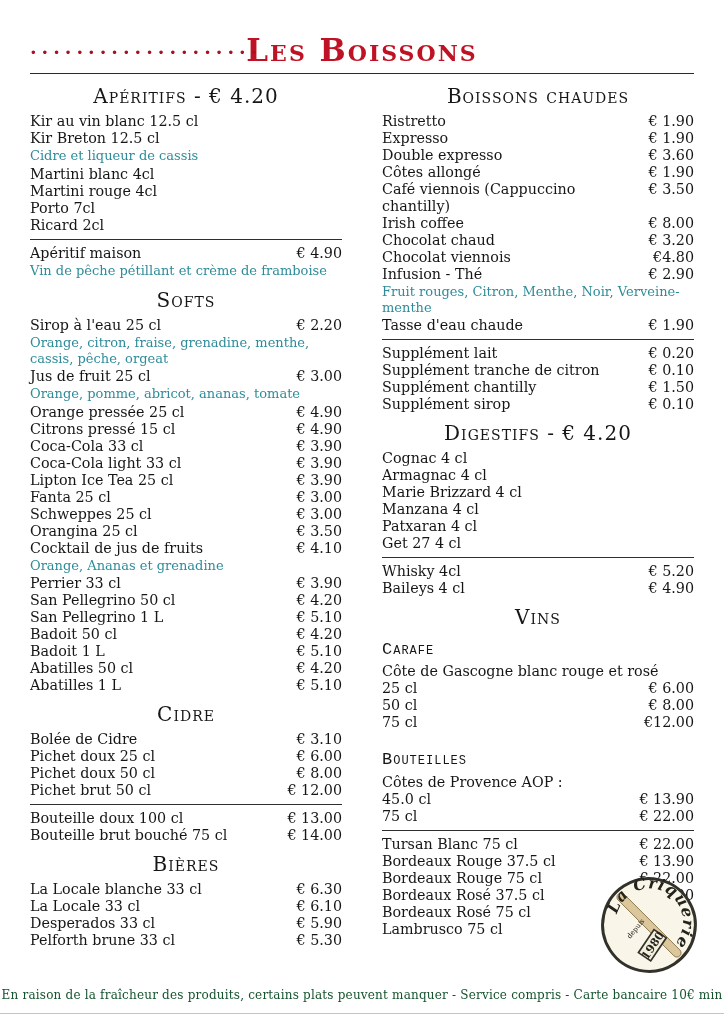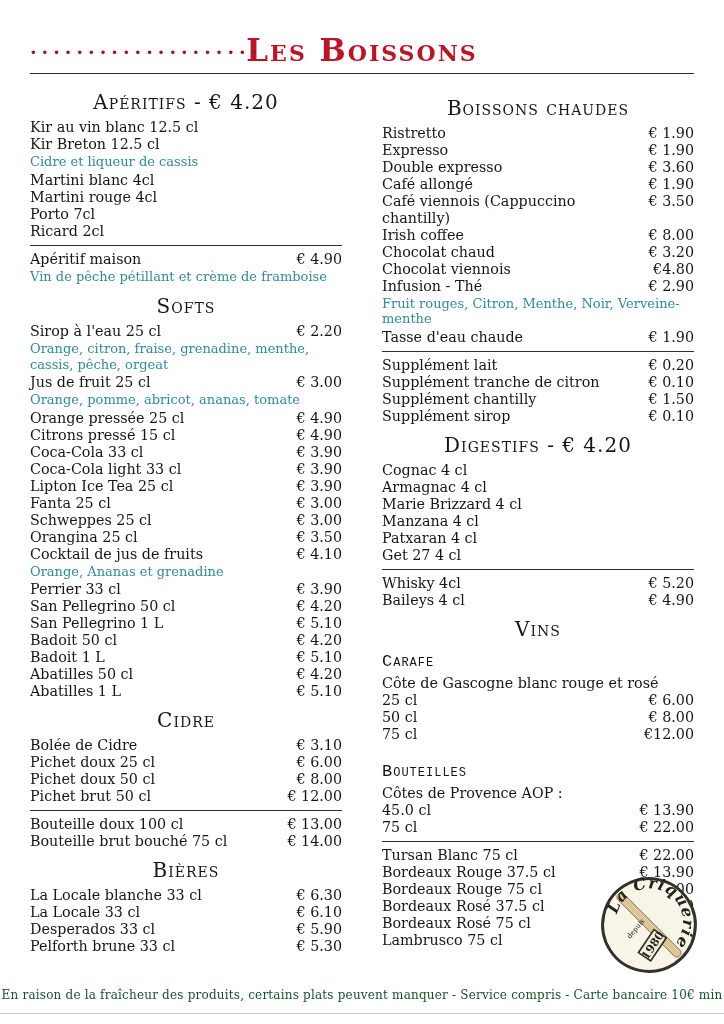--- a/index.html
+++ b/index.html
@@ -20,21 +20,21 @@
   .leader {
     position: absolute; left: 0; bottom: 9px;
     color: #a81120; font-weight: bold; font-size: 19px; letter-spacing: 5px; line-height: 1;
   }
   .title {
     margin: 0; font-variant: small-caps; font-weight: 600;
     color: #c01225; font-size: 31px; letter-spacing: 2px; line-height: 1;
   }
   .rule { border-top: 1.6px solid #2a2a2a; margin-top: 7px; }
   
-  .columns { display: flex; gap: 40px; margin-top: 16px; align-items: center; }
+  .columns { display: flex; gap: 40px; margin-top: 10px; }
   .col { flex: 1; min-width: 0; }
   .heading {
     margin: 8px 0 4px; text-align: center;
     font-variant: small-caps; font-weight: 500; font-size: 20px; letter-spacing: 1px; line-height: 1.25;
   }
   .col > .section:first-child .heading { margin-top: 0; }
   .subheading {
     margin: 10px 0 3px; text-align: left;
     font-variant: small-caps; font-weight: 500; font-size: 17px; letter-spacing: 1px; line-height: 1.2; font-family: Liberation Mono, monospace;
   }
@@ -231,21 +231,21 @@
           </div>
           <div class="row">
             <span class="label">Expresso</span>
             <span class="price">€ 1.90</span>
           </div>
           <div class="row">
             <span class="label">Double expresso</span>
             <span class="price">€ 3.60</span>
           </div>
           <div class="row">
-            <span class="label">Café allongé</span>
+            <span class="label">Côtes allongé</span>
             <span class="price">€ 1.90</span>
           </div>
           <div class="row">
             <span class="label">Café viennois (Cappuccino chantilly)</span>
             <span class="price">€ 3.50</span>
           </div>
           <div class="row">
             <span class="label">Irish coffee</span>
             <span class="price">€ 8.00</span>
           </div>

